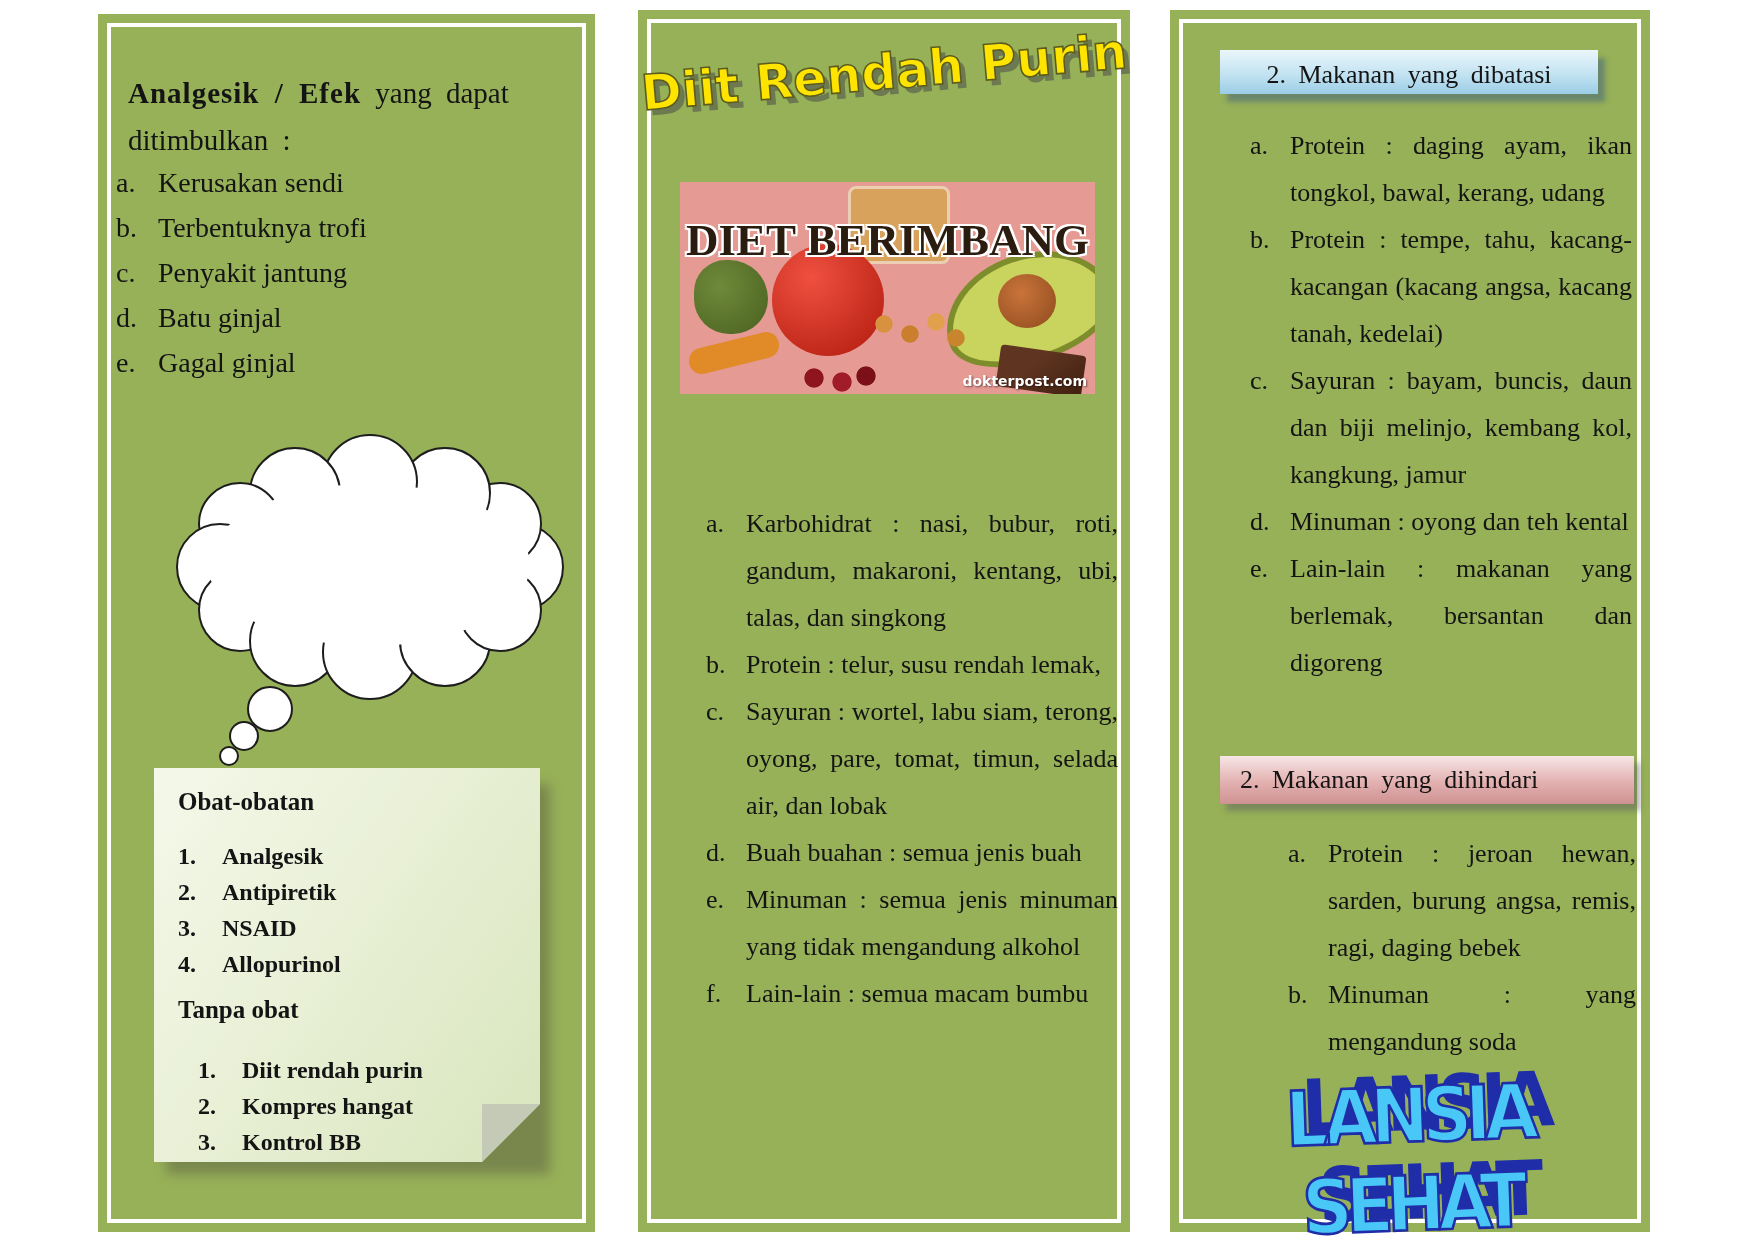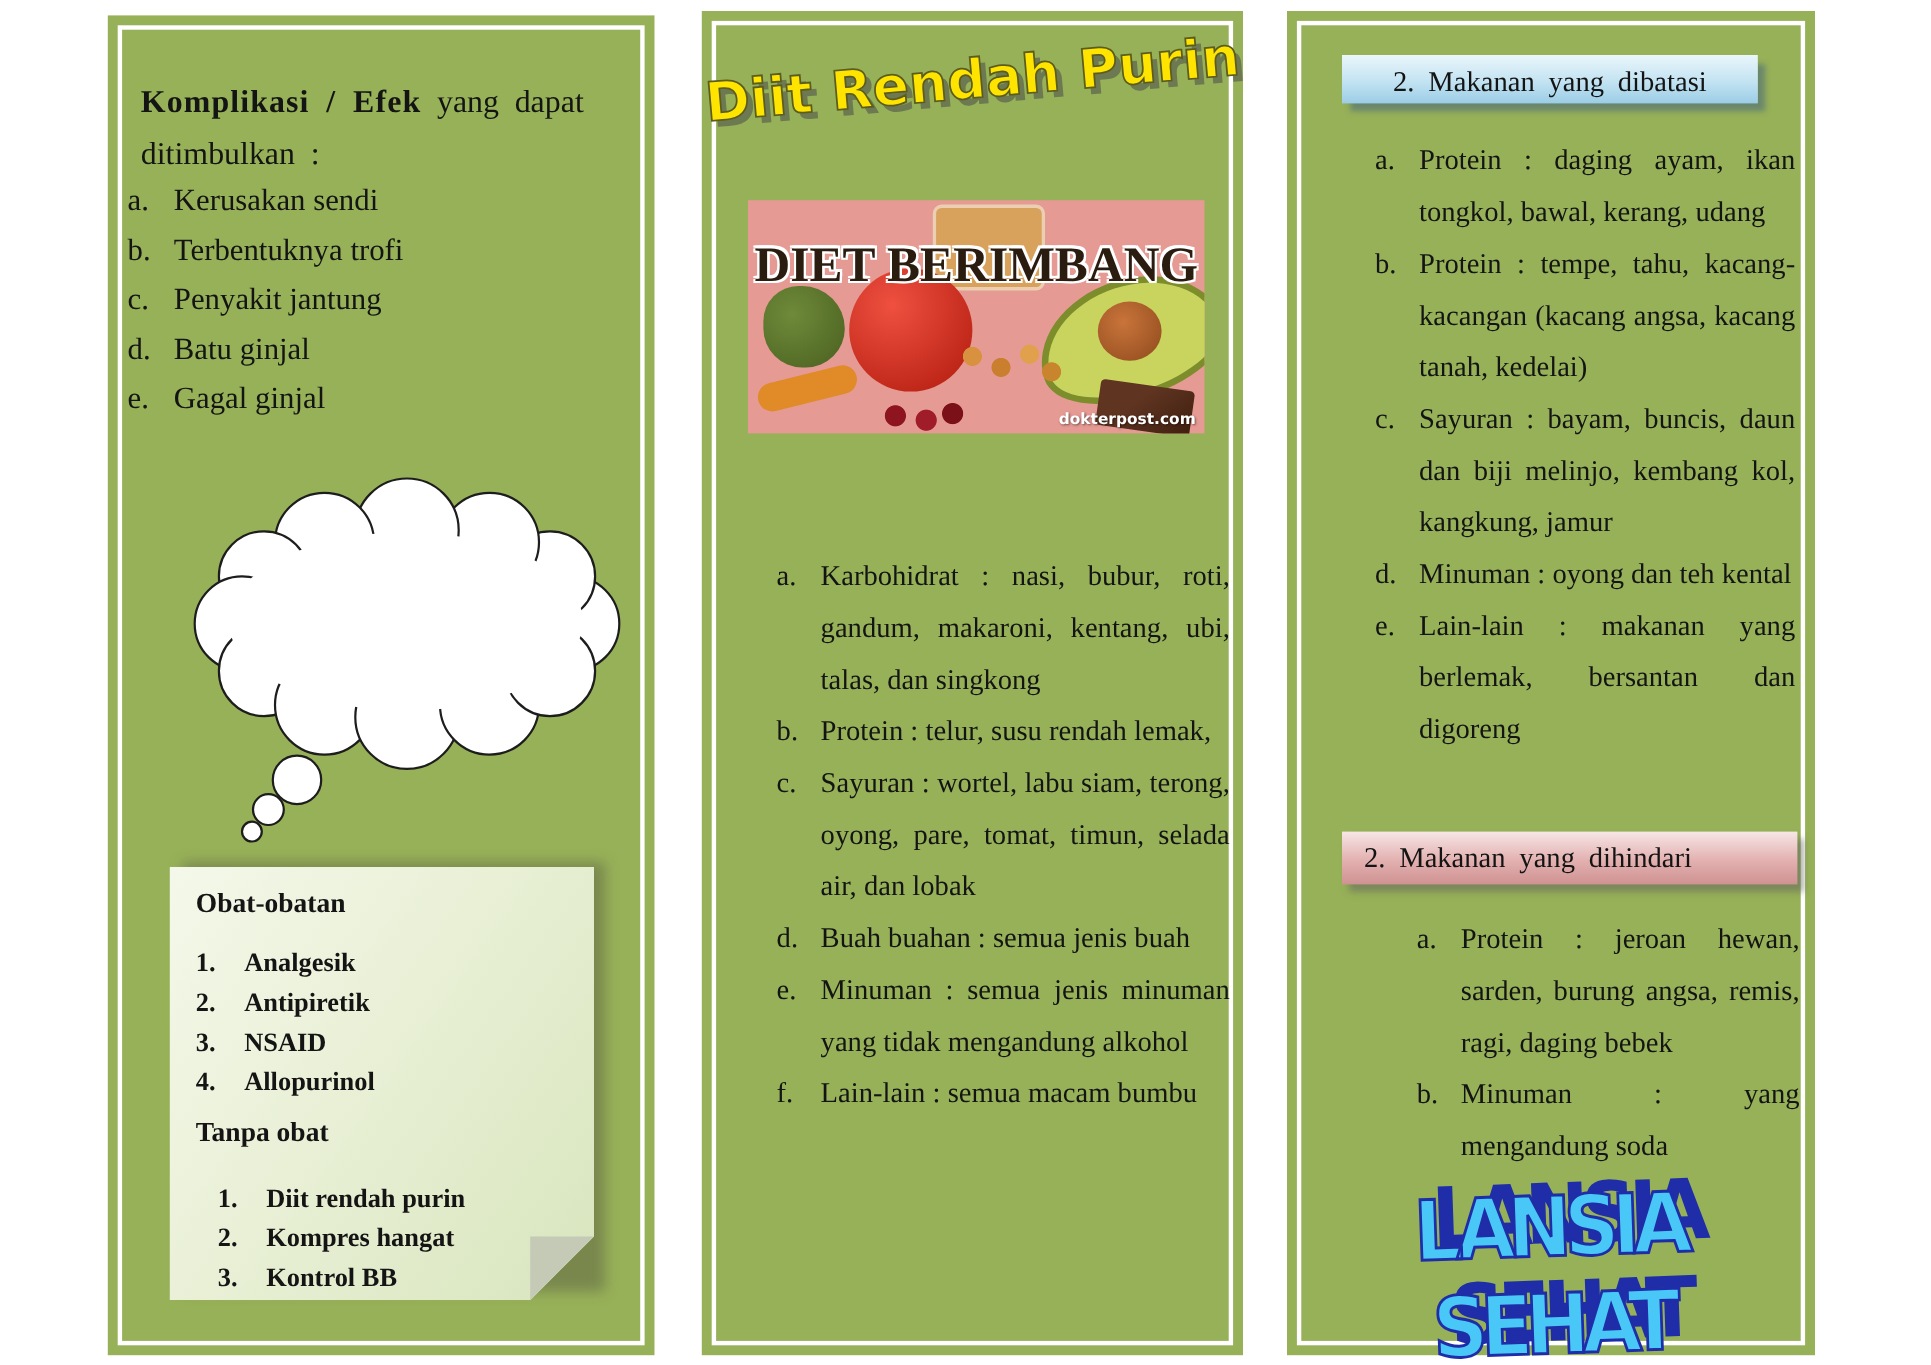--- a/index.html
+++ b/index.html
@@ -17,21 +17,21 @@
 
   .cloud{position:absolute;left:80px;top:436px;width:382px;height:230px;}
   .cloud .c{position:absolute;background:#ffffff;border:2.5px solid #1d1d1d;border-radius:50%;}
   .cloud .fill{position:absolute;left:30px;top:34px;width:322px;height:162px;background:#ffffff;border-radius:50%;}
   .cloud-text{position:absolute;left:80px;top:44px;font-weight:bold;font-size:25px;line-height:40px;word-spacing:3px;}
   .tail{position:absolute;background:#ffffff;border:2.5px solid #1d1d1d;border-radius:50%;}
 
   .note-shadow{position:absolute;left:68px;top:770px;width:384px;height:390px;background:rgba(85,85,65,0.45);filter:blur(6px);}
   .note{position:absolute;left:56px;top:754px;width:386px;height:394px;
         background:linear-gradient(125deg,#f4f8ea 0%,#e9f0d6 45%,#d8e5bd 100%);
-        clip-path:polygon(0 0,100% 0,100% calc(100% - 58px),calc(100% - 58px) 100%,0 100%);margin-top:20px;}
+        clip-path:polygon(0 0,100% 0,100% calc(100% - 58px),calc(100% - 58px) 100%,0 100%);}
   .note .fold{position:absolute;right:0;bottom:0;width:0;height:0;
         border-top:58px solid #c4cab6;border-right:58px solid transparent;}
   .note-title{position:absolute;left:24px;top:20px;font-weight:bold;font-size:25px;}
   .note-list1{position:absolute;left:24px;top:70px;}
   .note-sub{position:absolute;left:24px;top:228px;font-weight:bold;font-size:25px;}
   .note-list2{position:absolute;left:44px;top:284px;}
   .note-row{display:flex;font-weight:bold;font-size:24px;line-height:36px;}
   .note-row .lbl{width:44px;flex:none;}
 
   
@@ -72,21 +72,21 @@
 </style>
 </head>
 <body>
 
 <div id="stage">
 
   <div class="panel" style="left:98px;top:14px;width:497px;height:1218px;">
     <div class="panel-frame"></div>
 
     <div class="lp-heading">
-      <b>Komplikasi / Efek</b><span> yang dapat</span><br>
+      <b>Analgesik / Efek</b><span> yang dapat</span><br>
       <span>ditimbulkan :</span>
     </div>
 
     <div class="lp-list">
       <div class="lp-row">
           <span class="lbl">a.</span>
           <span>Kerusakan sendi</span>
         </div>
       <div class="lp-row">
           <span class="lbl">b.</span>

